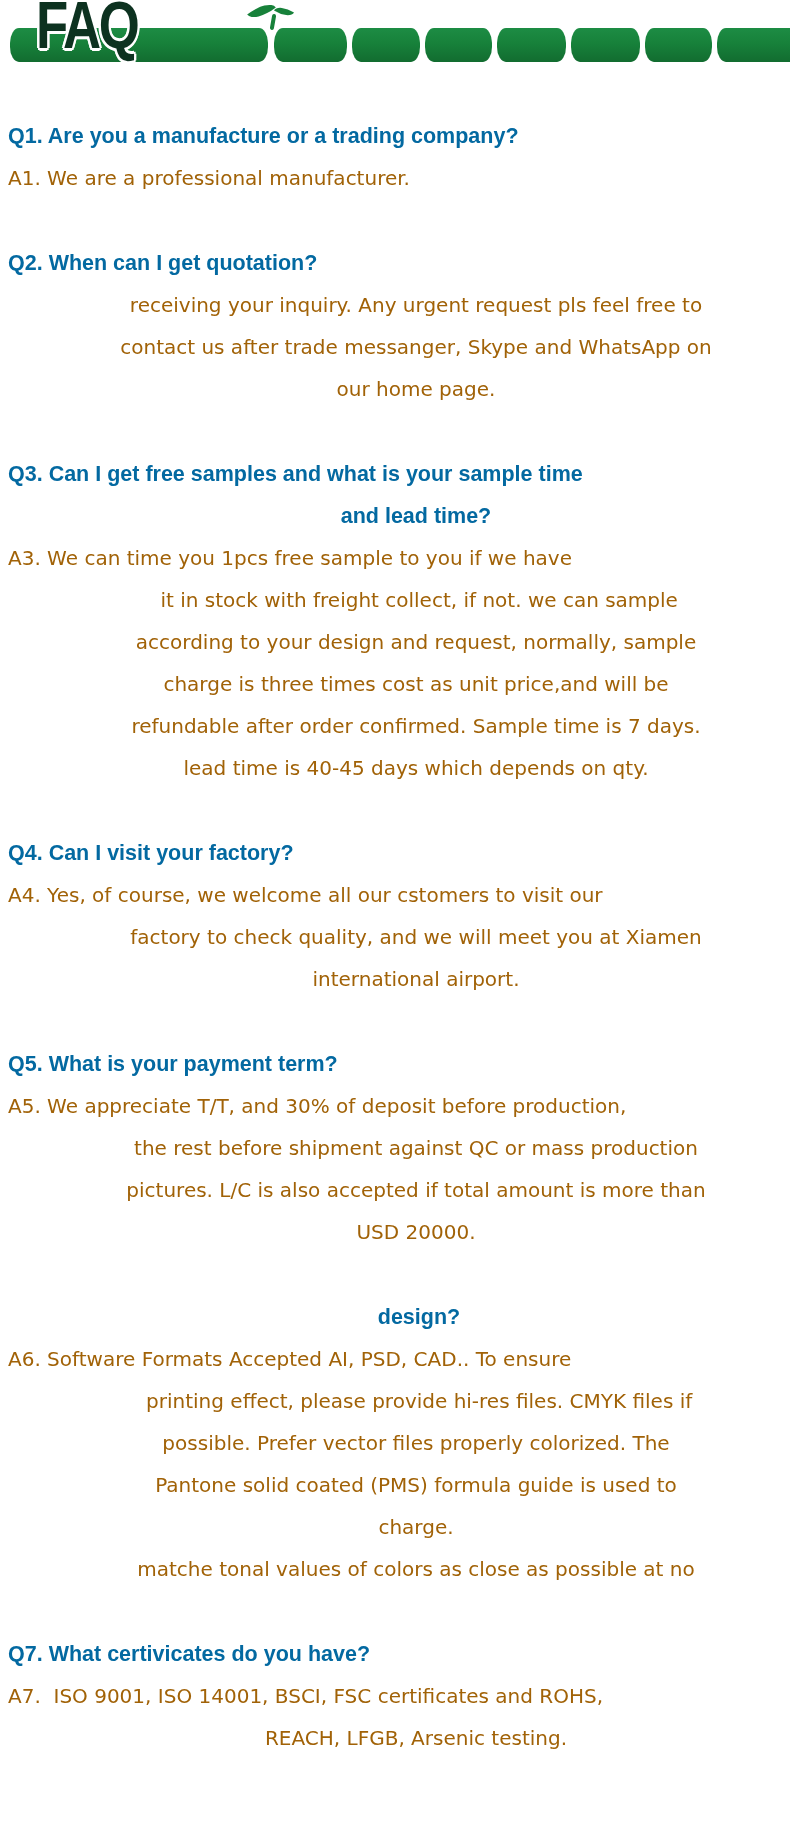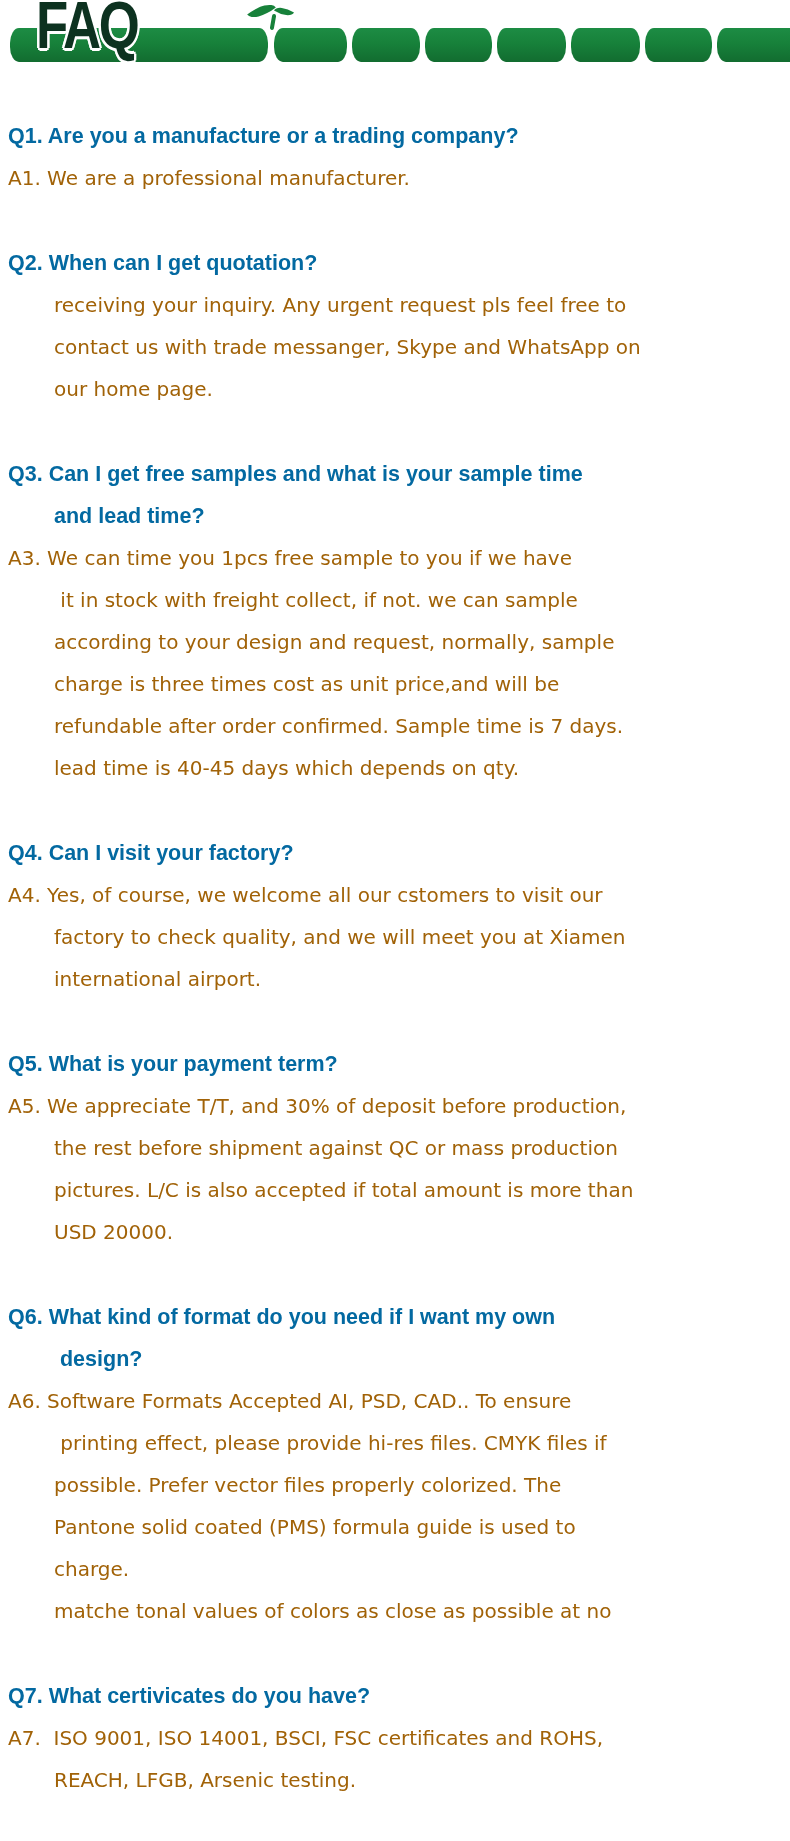--- a/index.html
+++ b/index.html
@@ -90,21 +90,21 @@
     color: #0369a1;
     white-space: pre;
   }
   .a-line {
     font-family: "DejaVu Sans", "Liberation Sans", sans-serif;
     font-size: 20px;
     line-height: 42px;
     color: #a16207;
     white-space: pre;
   }
-  .cont { padding-left: 46px; }
+  .cont { padding-left: 46px; text-align: center; }
 </style>
 </head>
 <body>
 
 <header>
   <div class="banner">
     <div class="seg seg-1"></div>
     <div class="seg seg-2"></div>
     <div class="seg seg-3"></div>
     <div class="seg seg-4"></div>
@@ -122,21 +122,21 @@
 </header>
 
 <main>
     <section class="qa">
       <div class="q-line">Q1. Are you a manufacture or a trading company?</div>
       <div class="a-line">A1. We are a professional manufacturer.</div>
     </section>
     <section class="qa">
       <div class="q-line">Q2. When can I get quotation?</div>
       <div class="a-line cont">receiving your inquiry. Any urgent request pls feel free to</div>
-      <div class="a-line cont">contact us with trade messanger, Skype and WhatsApp on</div>
+      <div class="a-line cont">contact us after trade messanger, Skype and WhatsApp on</div>
       <div class="a-line cont">our home page.</div>
     </section>
     <section class="qa">
       <div class="q-line">Q3. Can I get free samples and what is your sample time</div>
       <div class="q-line cont">and lead time?</div>
       <div class="a-line">A3. We can time you 1pcs free sample to you if we have</div>
       <div class="a-line cont"> it in stock with freight collect, if not. we can sample</div>
       <div class="a-line cont">according to your design and request, normally, sample</div>
       <div class="a-line cont">charge is three times cost as unit price,and will be</div>
       <div class="a-line cont">refundable after order confirmed. Sample time is 7 days.</div>
@@ -149,21 +149,20 @@
       <div class="a-line cont">international airport.</div>
     </section>
     <section class="qa">
       <div class="q-line">Q5. What is your payment term?</div>
       <div class="a-line">A5. We appreciate T/T, and 30% of deposit before production,</div>
       <div class="a-line cont">the rest before shipment against QC or mass production</div>
       <div class="a-line cont">pictures. L/C is also accepted if total amount is more than</div>
       <div class="a-line cont">USD 20000.</div>
     </section>
     <section class="qa">
-      <div class="q-line">Q6. What kind of format do you need if I want my own</div>
       <div class="q-line cont"> design?</div>
       <div class="a-line">A6. Software Formats Accepted AI, PSD, CAD.. To ensure</div>
       <div class="a-line cont"> printing effect, please provide hi-res files. CMYK files if</div>
       <div class="a-line cont">possible. Prefer vector files properly colorized. The</div>
       <div class="a-line cont">Pantone solid coated (PMS) formula guide is used to</div>
       <div class="a-line cont">charge.</div>
       <div class="a-line cont">matche tonal values of colors as close as possible at no</div>
     </section>
     <section class="qa">
       <div class="q-line">Q7. What certivicates do you have?</div>

